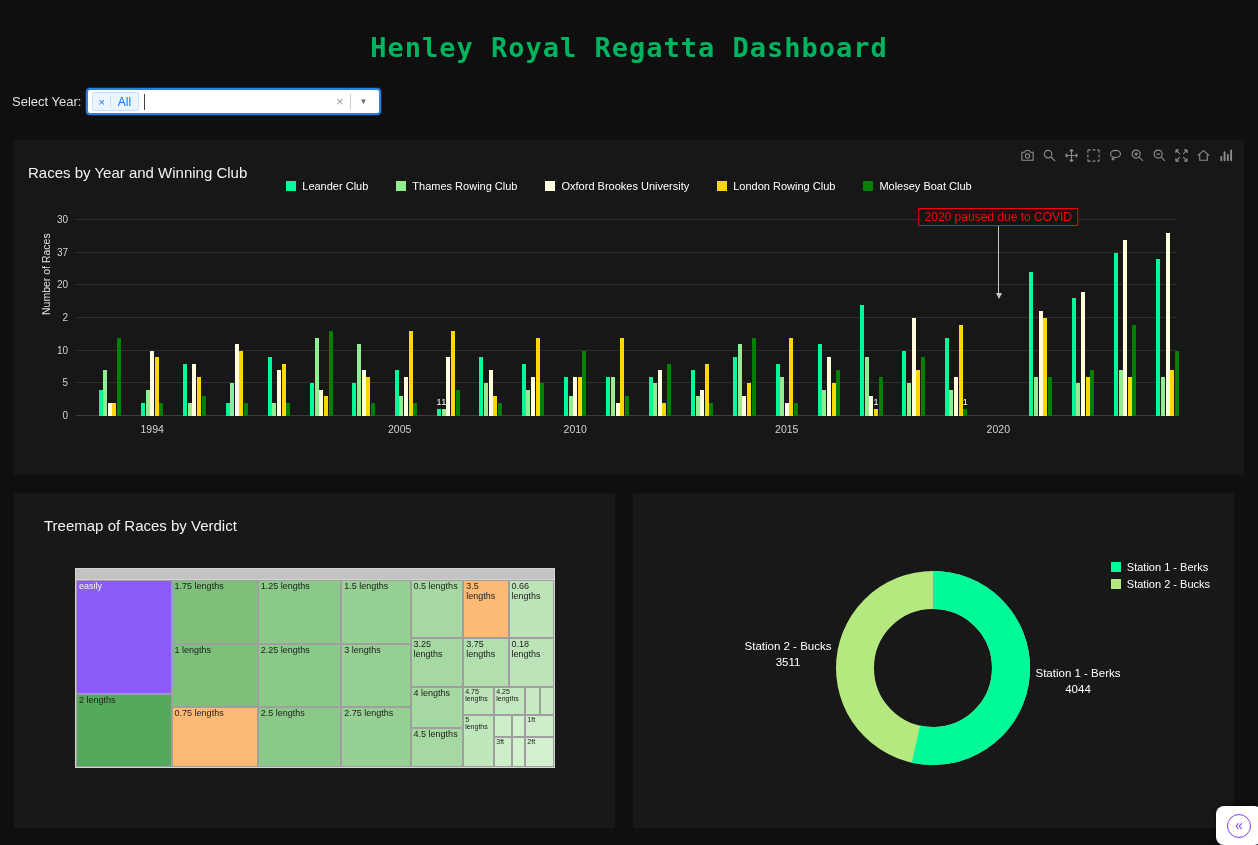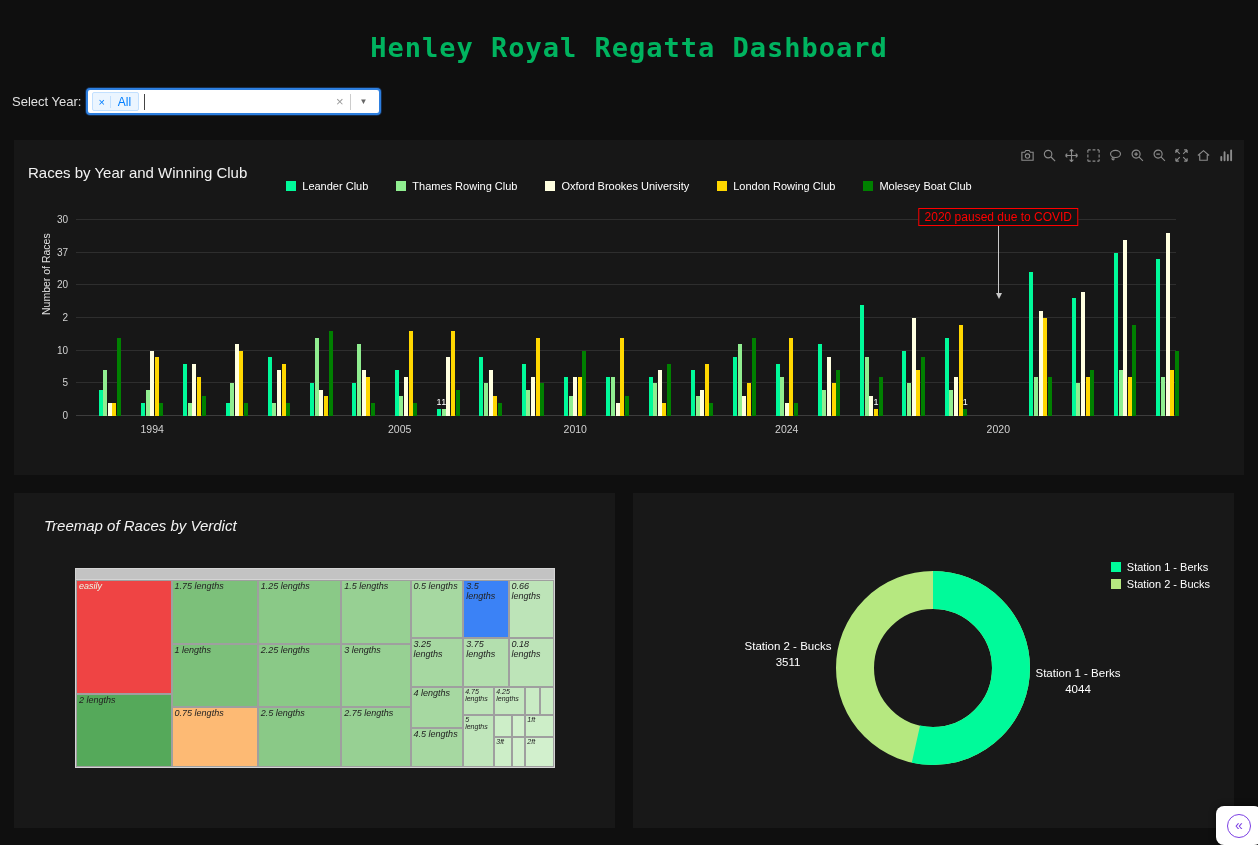--- a/index.html
+++ b/index.html
@@ -20,21 +20,21 @@
   .chip-label { padding:0 7px; }
   .text-cursor { width:1px; height:16px; background:#444; margin-left:5px; }
   .dd-right { margin-left:auto; display:flex; align-items:center; height:100%; }
   .dd-clear { color:#999; font-size:13px; padding:0 7px; cursor:pointer; }
   .dd-sep { width:1px; height:16px; background:#ccc; }
   .dd-caret { color:#666; font-size:8px; padding:0 8px; cursor:pointer; }
 
   
   .panel { position:absolute; background:#171717; }
   .top-panel { left:14px; top:140px; width:1230px; height:335px; }
-  .left-panel { left:14px; top:493px; width:601px; height:335px; background:#181818;font-style:italic; }
+  .left-panel { left:14px; top:493px; width:601px; height:335px; background:#181818; }
   .right-panel { left:633px; top:493px; width:601px; height:335px; background:#181818; }
   .panel-title { position:absolute; color:#f2f2f2; font-size:15px; }
   .top-panel .panel-title { left:14px; top:24px; }
   .left-panel .panel-title, .right-panel .panel-title { left:30px; top:24px; }
 
   
   .modebar { position:absolute; right:10px; top:6px; display:flex; gap:4px; }
   .modebar-btn { width:18px; height:18px; display:flex; align-items:center; justify-content:center; cursor:pointer; }
   .modebar-btn svg { width:15px; height:15px; stroke:#8c8c8c; fill:none; stroke-width:1.2; }
 
@@ -194,21 +194,21 @@
         <span class="y-tick" style="bottom: calc(50% - 5px);">2</span>
         <div class="gridline" style="bottom: 66.6667%;"></div>
         <span class="y-tick" style="bottom: calc(66.6667% - 5px);">20</span>
         <div class="gridline" style="bottom: 83.3333%;"></div>
         <span class="y-tick" style="bottom: calc(83.3333% - 5px);">37</span>
         <div class="gridline" style="bottom: 100%;"></div>
         <span class="y-tick" style="bottom: calc(100% - 5px);">30</span>
         <span class="x-tick" style="left: 6.92308%;">1994</span>
         <span class="x-tick" style="left: 26.1538%; margin-left: 36px;">2005</span>
         <span class="x-tick" style="left: 45.3846%;">2010</span>
-        <span class="x-tick" style="left: 64.6154%;">2024</span>
+        <span class="x-tick" style="left: 64.6154%;">2015</span>
         <span class="x-tick" style="left: 83.8462%;">2020</span>
         <div class="bar" style="left: calc(3.07692% - 11.2px); height: 13.3333%; background: rgb(0, 250, 154);"></div>
         <div class="bar" style="left: calc(3.07692% - 6.6px); height: 23.3333%; background: rgb(144, 238, 144);"></div>
         <div class="bar" style="left: calc(3.07692% - 2px); height: 6.66667%; background: rgb(255, 255, 224);"></div>
         <div class="bar" style="left: calc(3.07692% + 2.6px); height: 6.66667%; background: rgb(255, 215, 0);"></div>
         <div class="bar" style="left: calc(3.07692% + 7.2px); height: 40%; background: rgb(0, 128, 0);"></div>
         <div class="bar" style="left: calc(6.92308% - 11.2px); height: 6.66667%; background: rgb(0, 250, 154);"></div>
         <div class="bar" style="left: calc(6.92308% - 6.6px); height: 13.3333%; background: rgb(144, 238, 144);"></div>
         <div class="bar" style="left: calc(6.92308% - 2px); height: 33.3333%; background: rgb(255, 255, 224);"></div>
         <div class="bar" style="left: calc(6.92308% + 2.6px); height: 30%; background: rgb(255, 215, 0);"></div>
@@ -336,36 +336,36 @@
         <div class="annot-arrowhead" style="left: 83.8462%; top: 73.4px;"></div>
         <div class="annot-box" style="left: 83.8462%; top: -12px; color: rgb(255, 0, 0); border-color: rgb(255, 0, 0);">2020 paused due to COVID</div>
       </div>
   </div>
 
   <div class="panel left-panel">
     <div class="panel-title">Treemap of Races by Verdict</div>
     <div class="treemap">
       <div class="treemap-pathbar"></div>
       <div class="treemap-cells">
-          <div class="cell" style="left: 0%; top: 0%; width: 20%; height: 61%; background: #ef4444; color: rgb(234, 250, 234);">easily</div>
+          <div class="cell" style="left: 0%; top: 0%; width: 20%; height: 61%; background: #8b5cf6; color: rgb(234, 250, 234);">easily</div>
           <div class="cell" style="left: 0%; top: 61%; width: 20%; height: 39%; background: rgb(85, 169, 90);">2 lengths</div>
           <div class="cell" style="left: 20%; top: 0%; width: 18%; height: 34%; background: rgb(124, 192, 122);">1.75 lengths</div>
           <div class="cell" style="left: 20%; top: 34%; width: 18%; height: 34%; background: rgb(124, 192, 122);">1 lengths</div>
           <div class="cell" style="left: 20%; top: 68%; width: 18%; height: 32%; background: #fdba74;">0.75 lengths</div>
           <div class="cell" style="left: 38%; top: 0%; width: 17.5%; height: 34%; background: rgb(138, 201, 135);">1.25 lengths</div>
           <div class="cell" style="left: 38%; top: 34%; width: 17.5%; height: 34%; background: rgb(138, 201, 135);">2.25 lengths</div>
           <div class="cell" style="left: 38%; top: 68%; width: 17.5%; height: 32%; background: rgb(138, 201, 135);">2.5 lengths</div>
           <div class="cell" style="left: 55.5%; top: 0%; width: 14.5%; height: 34%; background: rgb(151, 208, 147);">1.5 lengths</div>
           <div class="cell" style="left: 55.5%; top: 34%; width: 14.5%; height: 34%; background: rgb(151, 208, 147);">3 lengths</div>
           <div class="cell" style="left: 55.5%; top: 68%; width: 14.5%; height: 32%; background: rgb(151, 208, 147);">2.75 lengths</div>
           <div class="cell" style="left: 70%; top: 0%; width: 11%; height: 31%; background: rgb(166, 216, 161);">0.5 lengths</div>
           <div class="cell" style="left: 70%; top: 31%; width: 11%; height: 26%; background: rgb(166, 216, 161);">3.25 lengths</div>
           <div class="cell" style="left: 70%; top: 57%; width: 11%; height: 22%; background: rgb(166, 216, 161);">4 lengths</div>
           <div class="cell" style="left: 70%; top: 79%; width: 11%; height: 21%; background: rgb(166, 216, 161);">4.5 lengths</div>
-          <div class="cell" style="left: 81%; top: 0%; width: 9.5%; height: 31%; background: #3b82f6;">3.5 lengths</div>
+          <div class="cell" style="left: 81%; top: 0%; width: 9.5%; height: 31%; background: #fdba74;">3.5 lengths</div>
           <div class="cell" style="left: 81%; top: 31%; width: 9.5%; height: 26%; background: rgb(179, 223, 174);">3.75 lengths</div>
           <div class="cell" style="left: 90.5%; top: 0%; width: 9.5%; height: 31%; background: rgb(189, 228, 184);">0.66 lengths</div>
           <div class="cell" style="left: 90.5%; top: 31%; width: 9.5%; height: 26%; background: rgb(189, 228, 184);">0.18 lengths</div>
           <div class="cell small" style="left: 81%; top: 57%; width: 6.5%; height: 15%; background: rgb(189, 228, 184);">4.75 lengths</div>
           <div class="cell small" style="left: 87.5%; top: 57%; width: 6.5%; height: 15%; background: rgb(196, 232, 191);">4.25 lengths</div>
           <div class="cell small" style="left: 94%; top: 57%; width: 3%; height: 15%; background: rgb(201, 235, 196);"></div>
           <div class="cell small" style="left: 97%; top: 57%; width: 3%; height: 15%; background: rgb(201, 235, 196);"></div>
           <div class="cell small" style="left: 81%; top: 72%; width: 6.5%; height: 28%; background: rgb(192, 230, 187);">5 lengths</div>
           <div class="cell small" style="left: 87.5%; top: 72%; width: 3.8%; height: 12%; background: rgb(205, 238, 200);"></div>
           <div class="cell small" style="left: 87.5%; top: 84%; width: 3.8%; height: 16%; background: rgb(205, 238, 200);">3ft</div>

